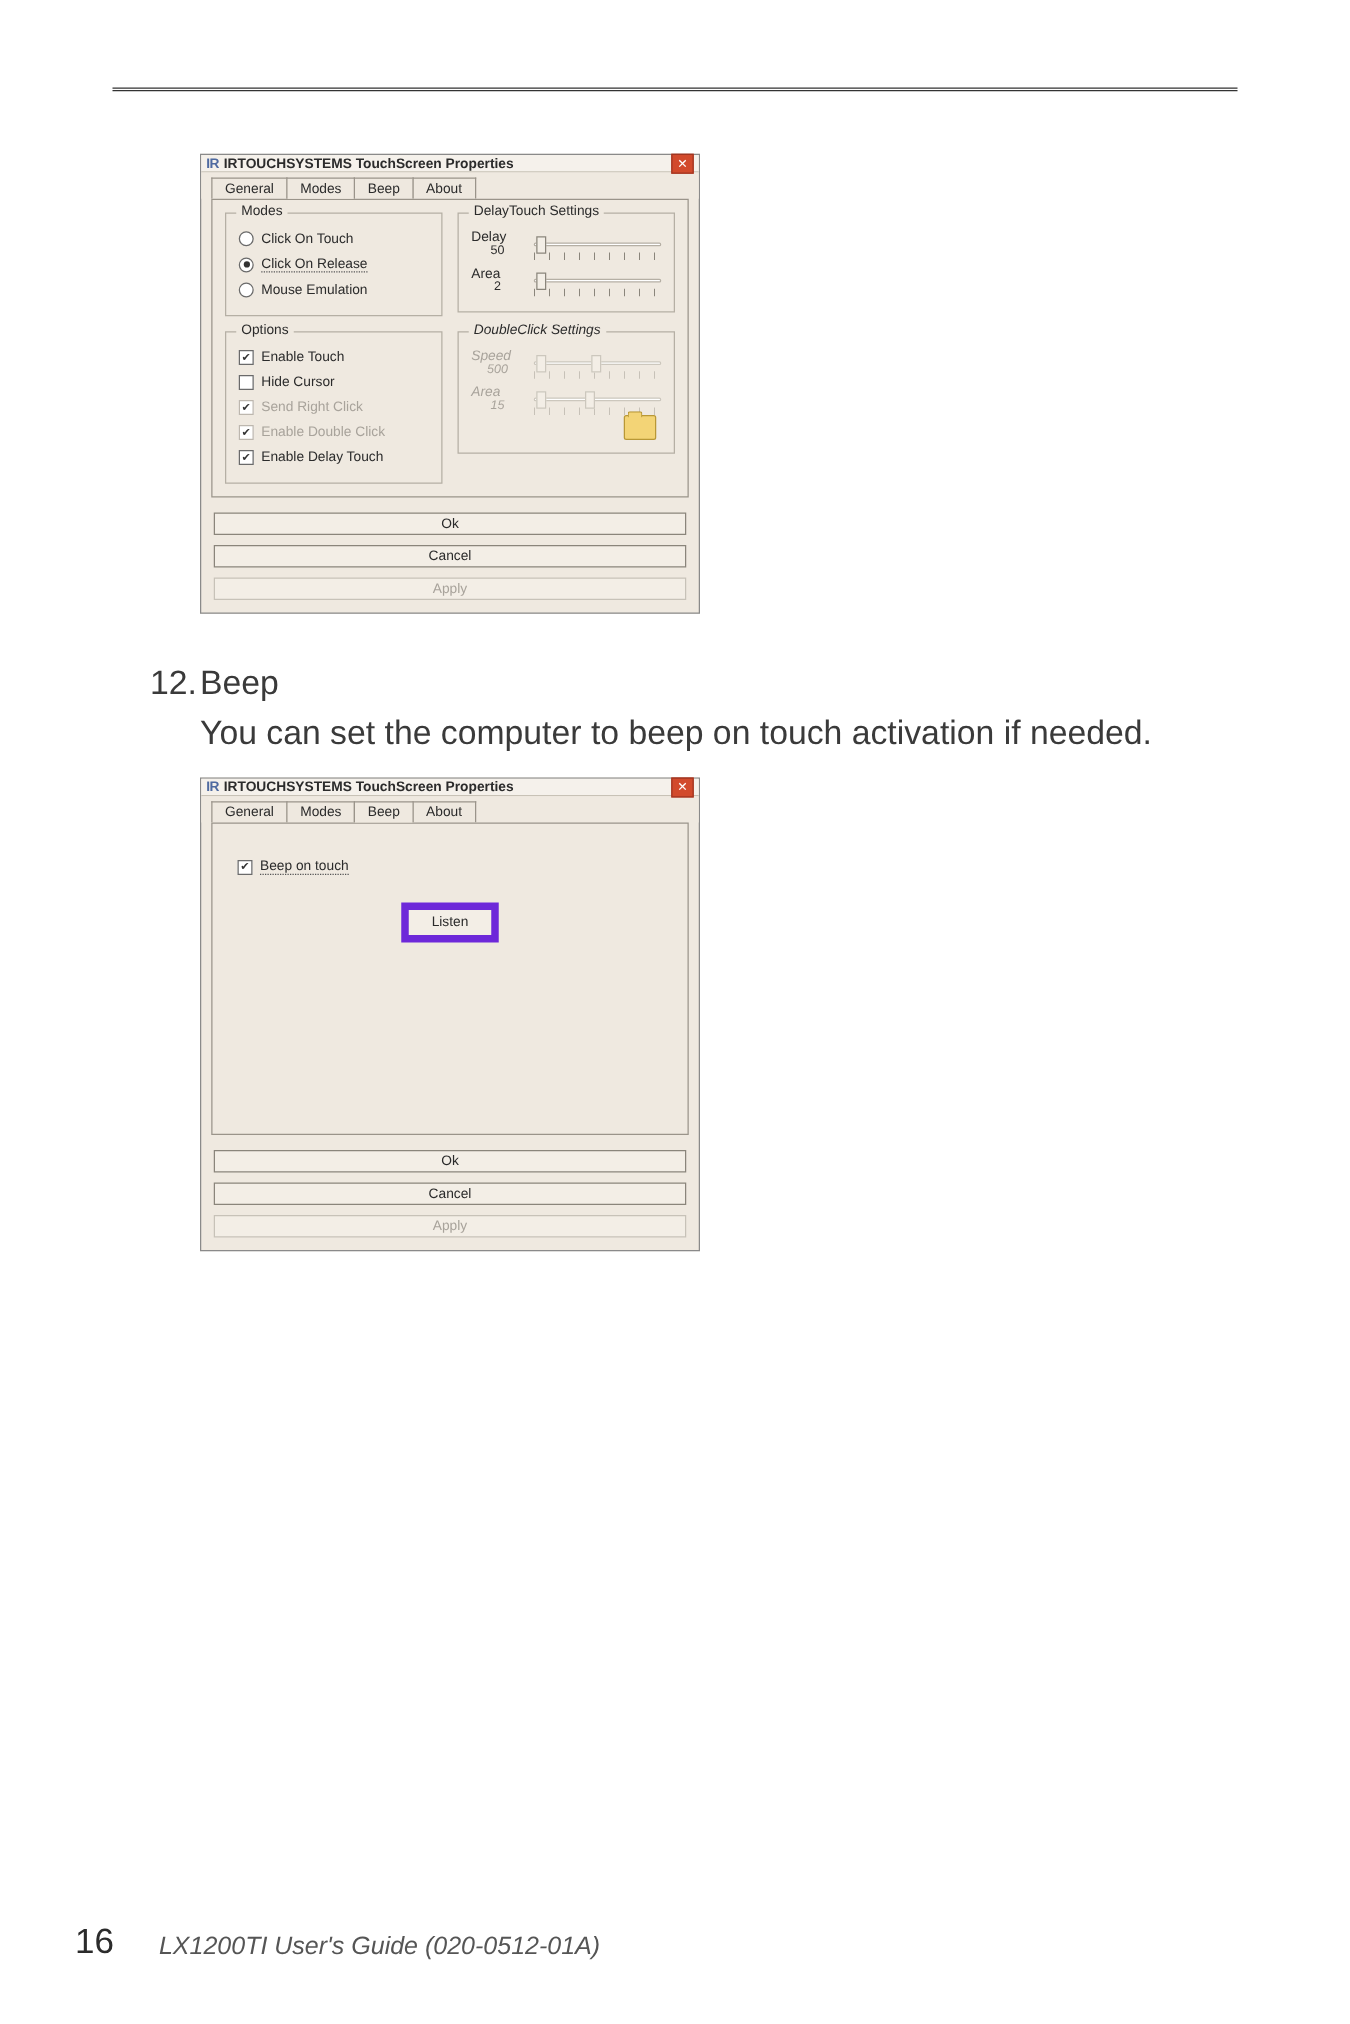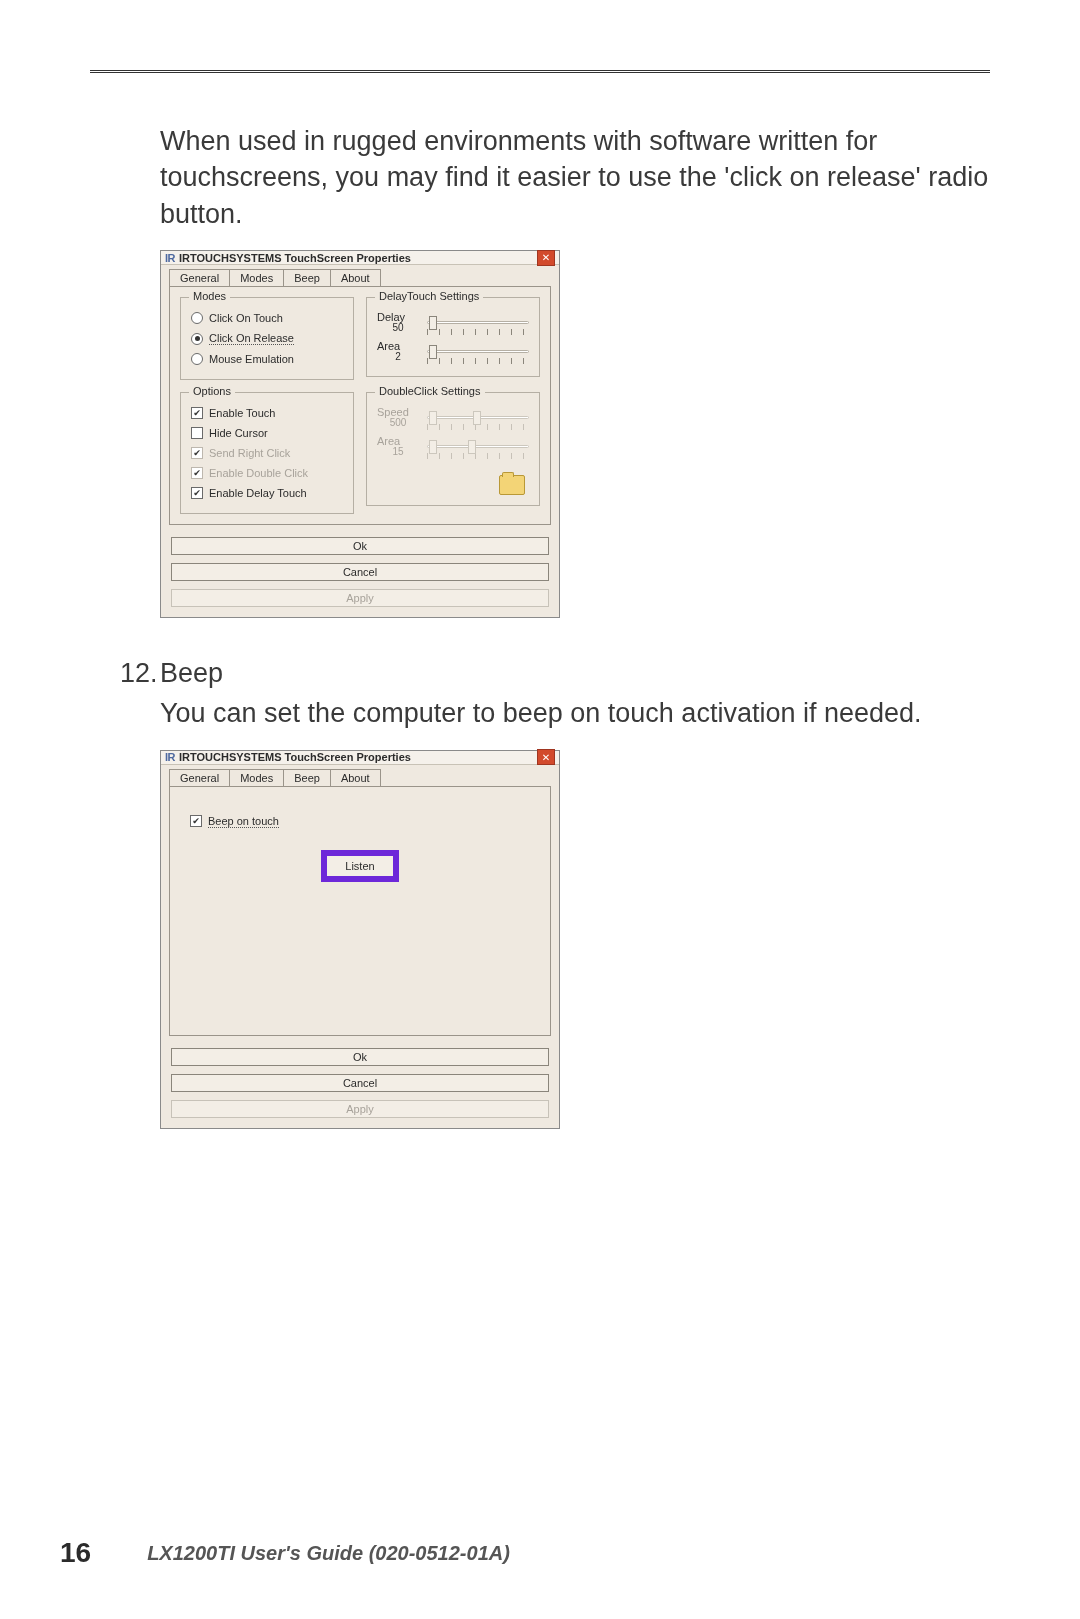--- a/index.html
+++ b/index.html
@@ -254,42 +254,40 @@
     padding: 4px 18px;
     font-size: 11px;
   }
   .tabpanel.tall { padding-bottom: 14px; min-height: 250px; }
 
   .footer {
     position: absolute;
     bottom: 50px;
     left: 60px;
     display: flex;
-    align-items: center;
-    gap: 56px;
-    font-weight: bold;
+    align-items: flex-end;
+    gap: 36px;
   }
   .footer .pg {
     font-size: 28px;
     color: #2b2b2b;
   }
   .footer .ft {
     font-size: 20px;
     font-style: italic;
     color: #555;
   }
 </style>
 </head>
 <body>
 
 <div class="page">
   <hr class="hr-double">
 
   <div class="section">
-    <div class="section-body">When used in rugged environments with software written for touchscreens, you may find it easier to use the 'click on release' radio button.</div>
 
     <div class="dialog-wrap">
 
       <div class="dialog">
         <div class="titlebar">
           <span class="logo">IR</span>
           <span class="ttl">IRTOUCHSYSTEMS TouchScreen Properties</span>
           <div class="close">✕</div>
         </div>
         <div class="tabbar">
@@ -376,21 +374,21 @@
                 </div>
                 <div class="check-row">
                   <span class="check">
                       <span class="mark">✔</span>
                     </span>
                   <span class="clabel">Enable Delay Touch</span>
                 </div>
               </div>
             </div>
             <div class="col">
-              <div class="groupbox disabled" style="margin-bottom:0; position:relative; padding-bottom:44px;">
+              <div class="groupbox disabled" style="margin-bottom:0; position:relative; padding-bottom:28px;font-style:italic;">
                 <span class="legend" style="color:#2b2b2b">DoubleClick Settings</span>
                 <div class="slider-row">
                   <span class="slider-label">
                     <span>Speed</span>
                     <span class="sub">500</span>
                   </span>
                   <span class="slider">
                       <span class="track"></span>
                       <span class="ticks"></span>
                       <span class="thumb" style="left:2%"></span>

